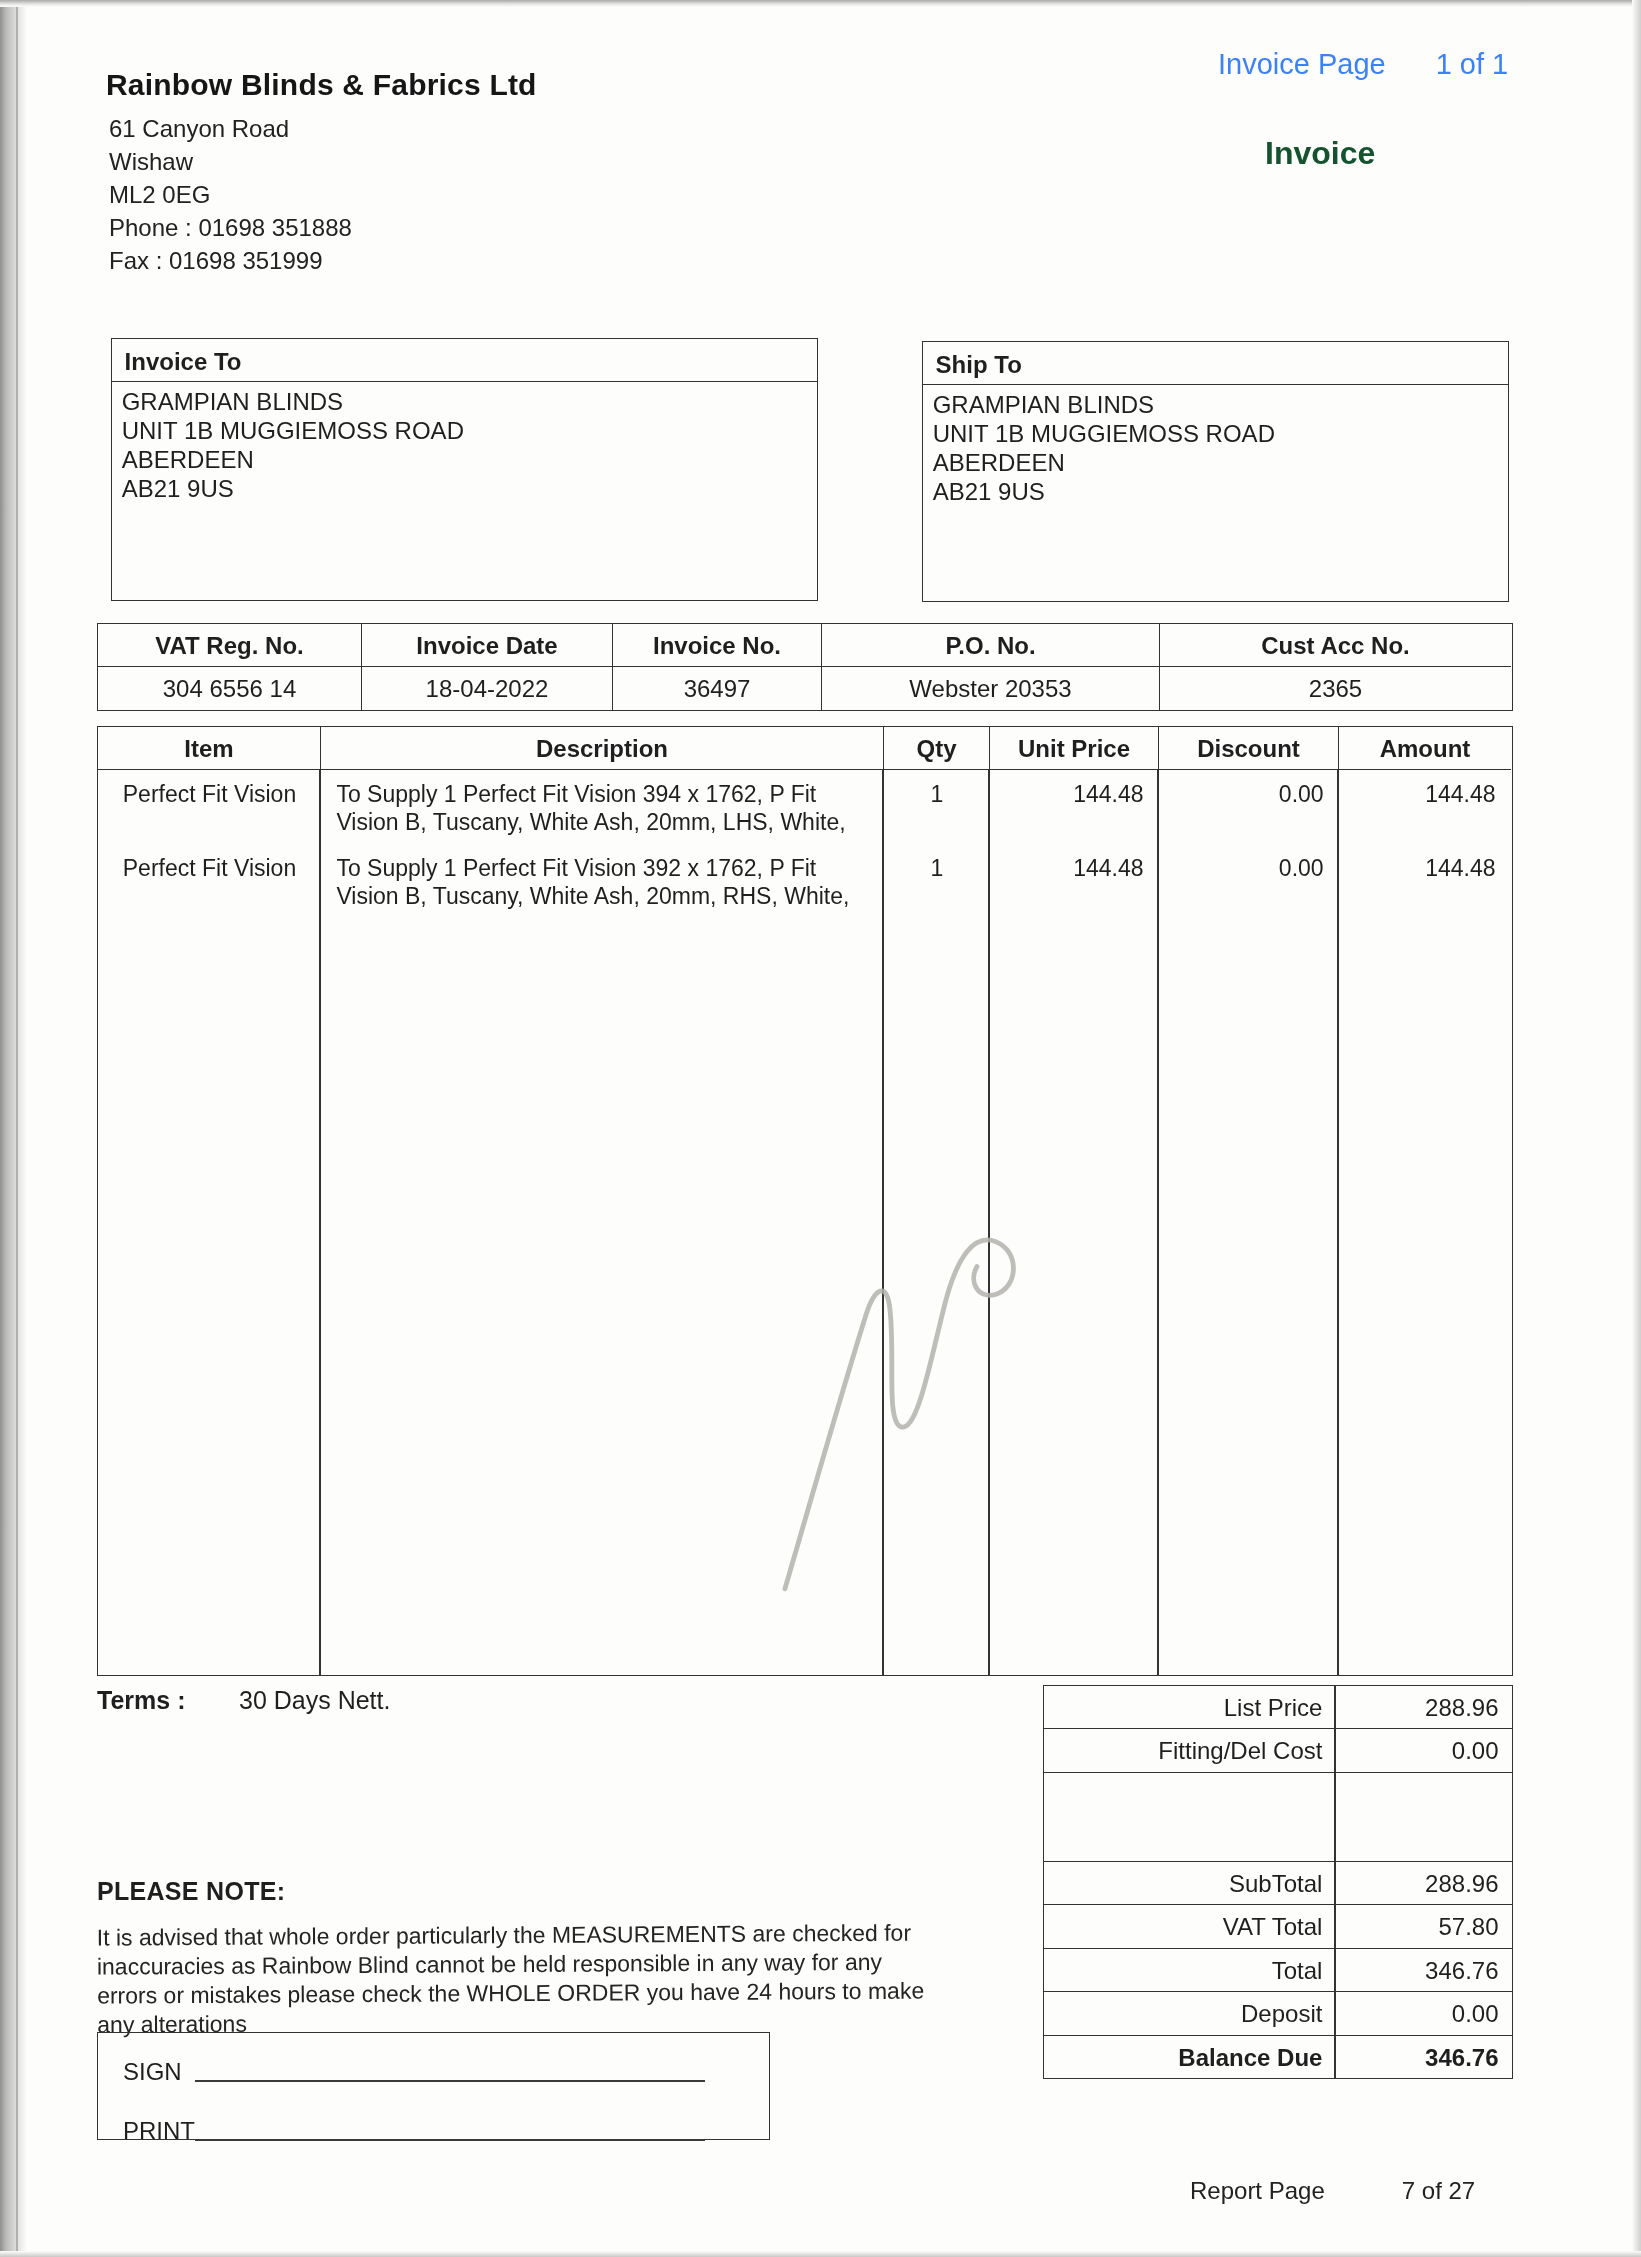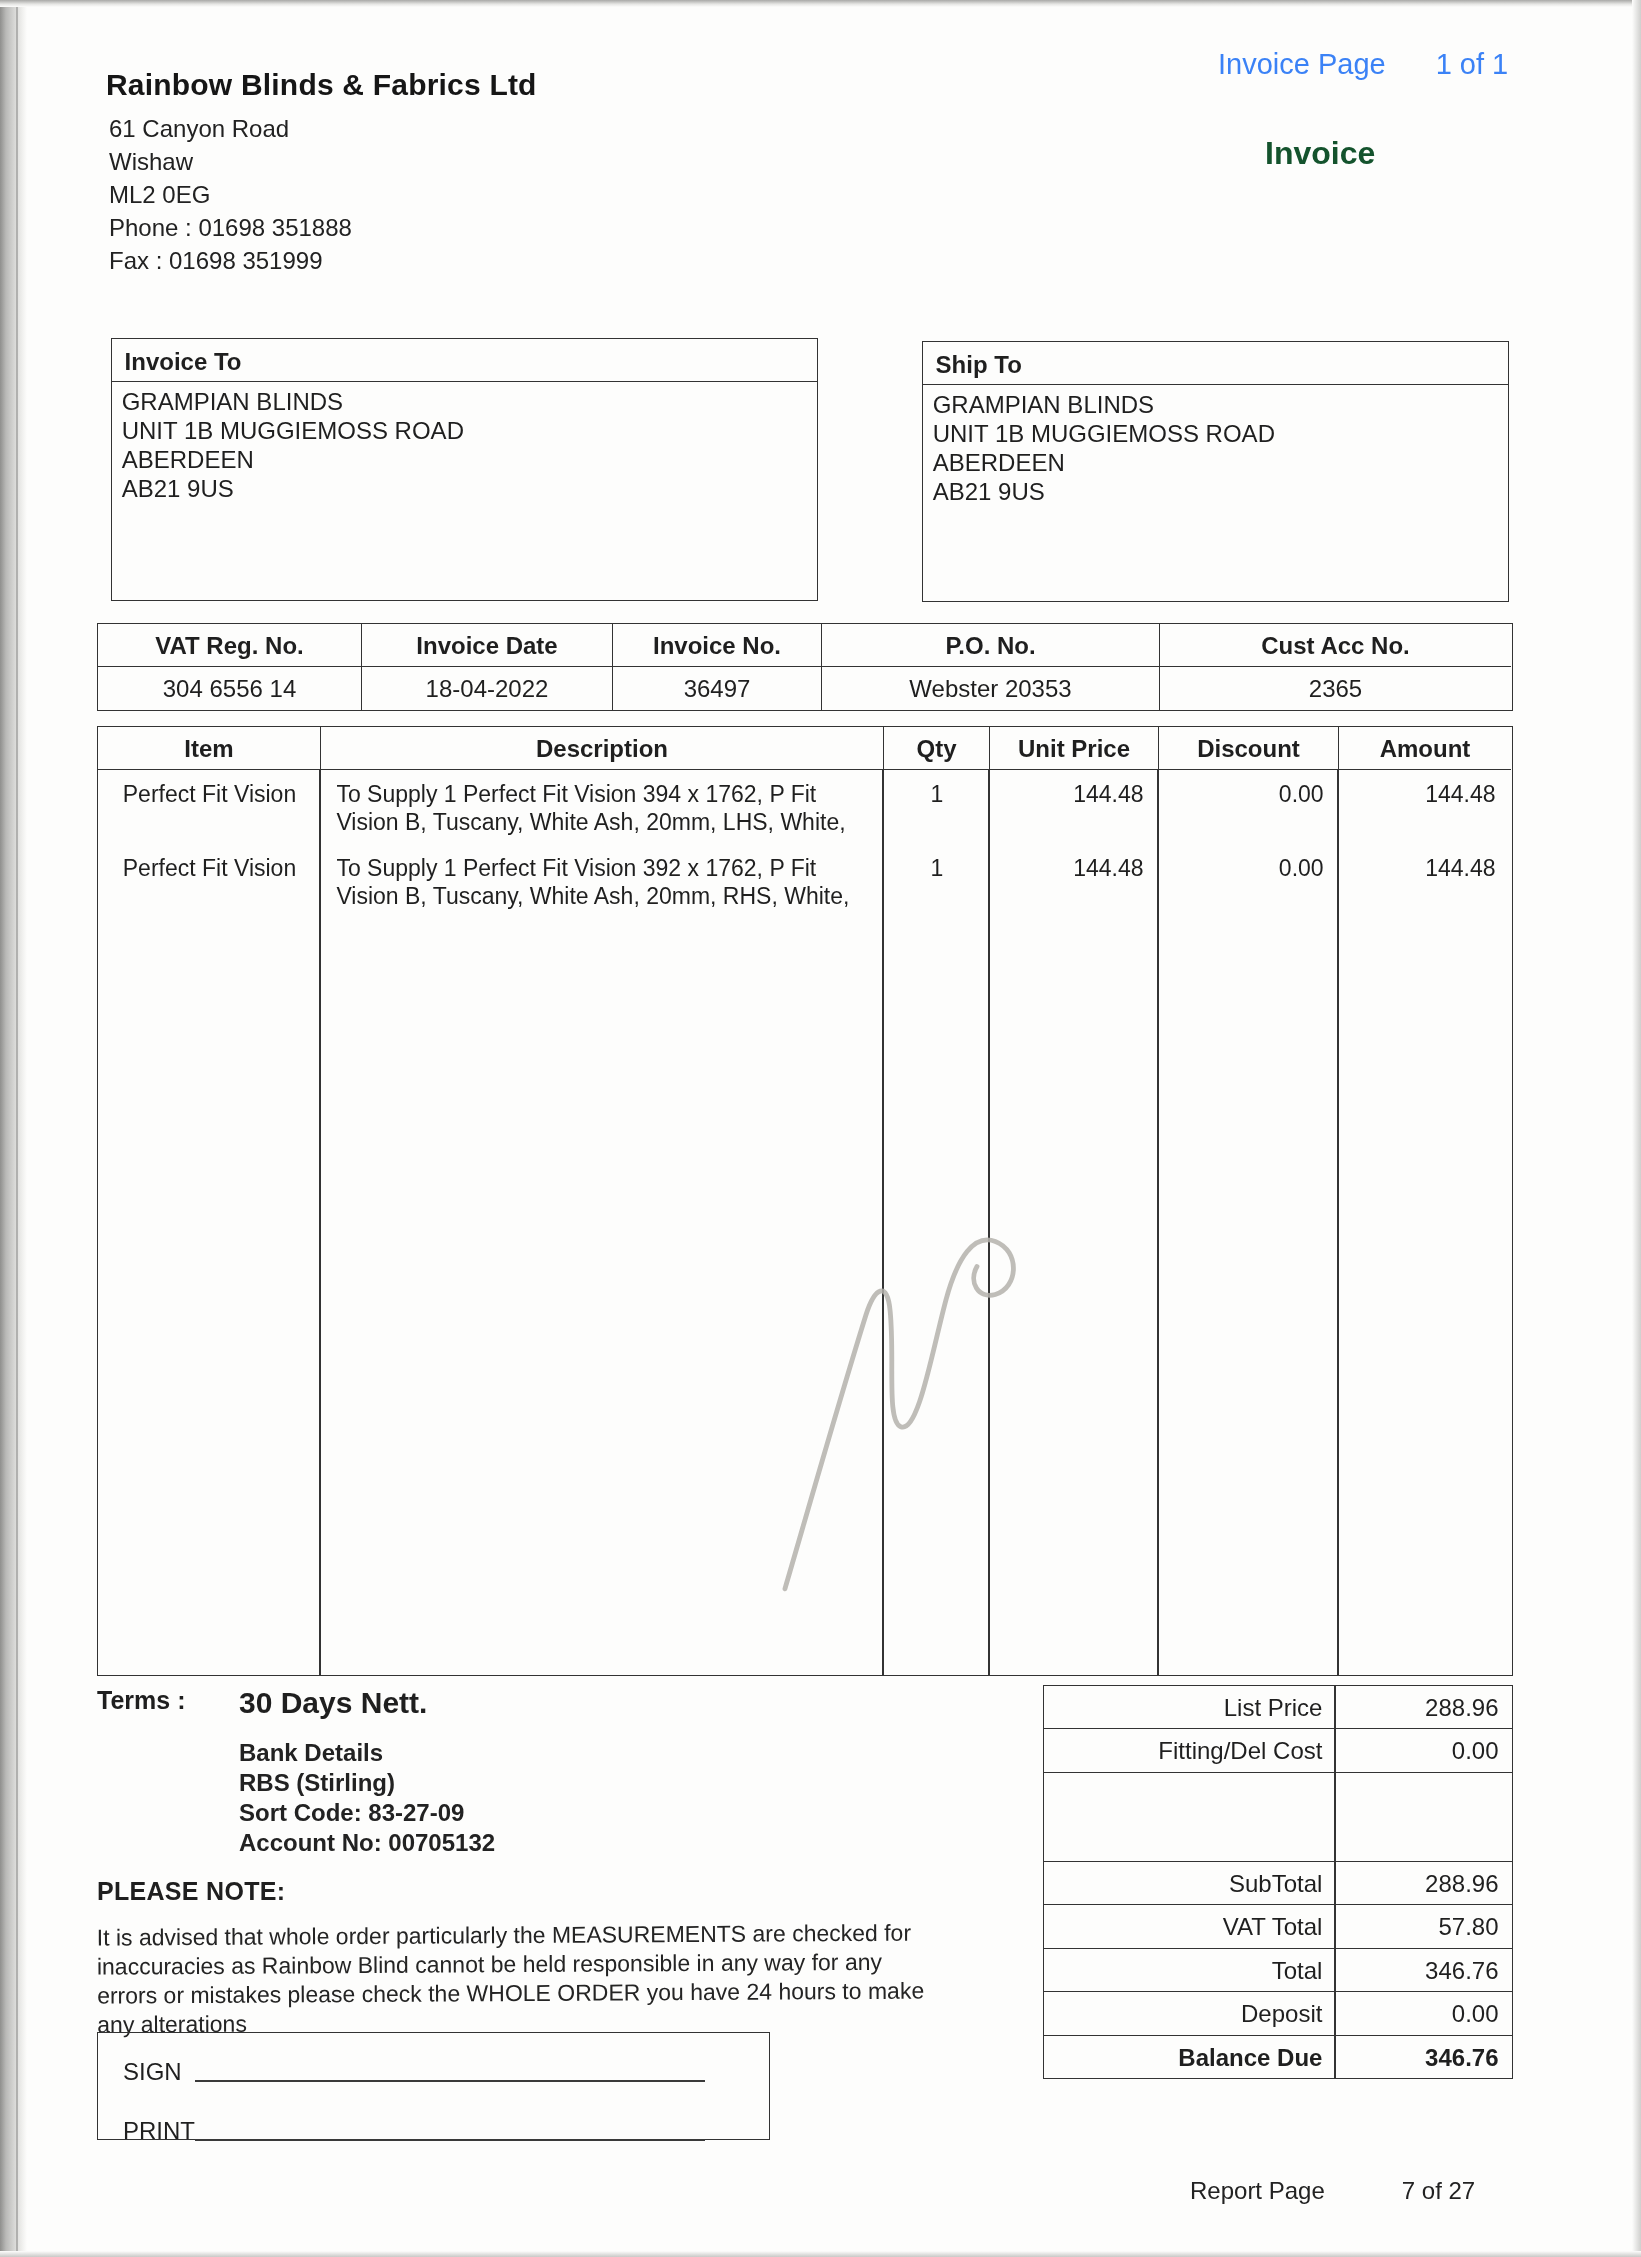--- a/index.html
+++ b/index.html
@@ -58,21 +58,21 @@
   .cell-item { text-align:center; padding-left:3.9px; padding-right:3.9px; }
   .cell-desc { padding-left:15.4px; padding-right:13.5px; }
   .cell-qty { text-align:center; }
   .cell-num { text-align:right; padding-right:15.4px; }
 
   
   .signature svg { display:block; }
 
   
   .terms-label { font-size:25px; font-weight:bold; }
-  .terms-value { font-size:30px; font-weight:bold; }
+  .terms-value { font-size:25px; font-weight:normal; }
   .bank-block { font-size:24px; font-weight:bold; line-height:30px; color:#222; }
   .note-head { font-size:25px; font-weight:bold; letter-spacing:0.3px; }
   .note-body { font-size:23px; line-height:29px; color:#242424; transform:rotate(-0.35deg); }
 
   
   .sign-box { border:1.9px solid #333; }
   .sign-row { display:flex; align-items:flex-end; font-size:24px; }
   .sign-row .lbl { width:97px; padding-left:25px; }
   .sign-row .line { height:1.9px; background:#3a3a3a; width:510px; margin-bottom:3.9px; }
 
@@ -189,26 +189,20 @@
 
   <div class="abs signature" style="left:748px; top:1197px;">
     <svg width="319" height="415" viewBox="0 0 330 430">
       <path d="M 38 406 C 58 338 92 218 122 122 C 131 94 144 86 147 118 C 152 168 143 232 158 238 C 176 245 190 162 205 106 C 217 62 234 38 256 46 C 282 56 280 94 256 101 C 238 106 228 88 237 72" fill="none" stroke="#b4b1ac" stroke-width="5" stroke-linecap="round" opacity="0.85"></path>
     </svg>
   </div>
 
   <div class="abs terms-label" style="left:97px; top:1686px;">Terms :</div>
   <div class="abs terms-value" style="left:239px; top:1686px;">30 Days Nett.</div>
 
-  <div class="abs bank-block" style="left:239px; top:1738px;">
-    <div>Bank Details</div>
-    <div>RBS (Stirling)</div>
-    <div>Sort Code: 83-27-09</div>
-    <div>Account No: 00705132</div>
-  </div>
 
   <div class="abs note-head" style="left:97px; top:1877px;">PLEASE NOTE:</div>
   <div class="abs note-body" style="left:97px; top:1921px; width:850px;">It is advised that whole order particularly the MEASUREMENTS are checked for inaccuracies as Rainbow Blind cannot be held responsible in any way for any errors or mistakes please check the WHOLE ORDER you have 24 hours to make any alterations</div>
 
   <div class="abs sign-box" style="left:97px; top:2032px; width:673px; height:108px;">
     <div class="sign-row" style="margin-top:25px;">
       <span class="lbl">SIGN</span>
       <span class="line"></span>
     </div>
     <div class="sign-row" style="margin-top:31px;">

